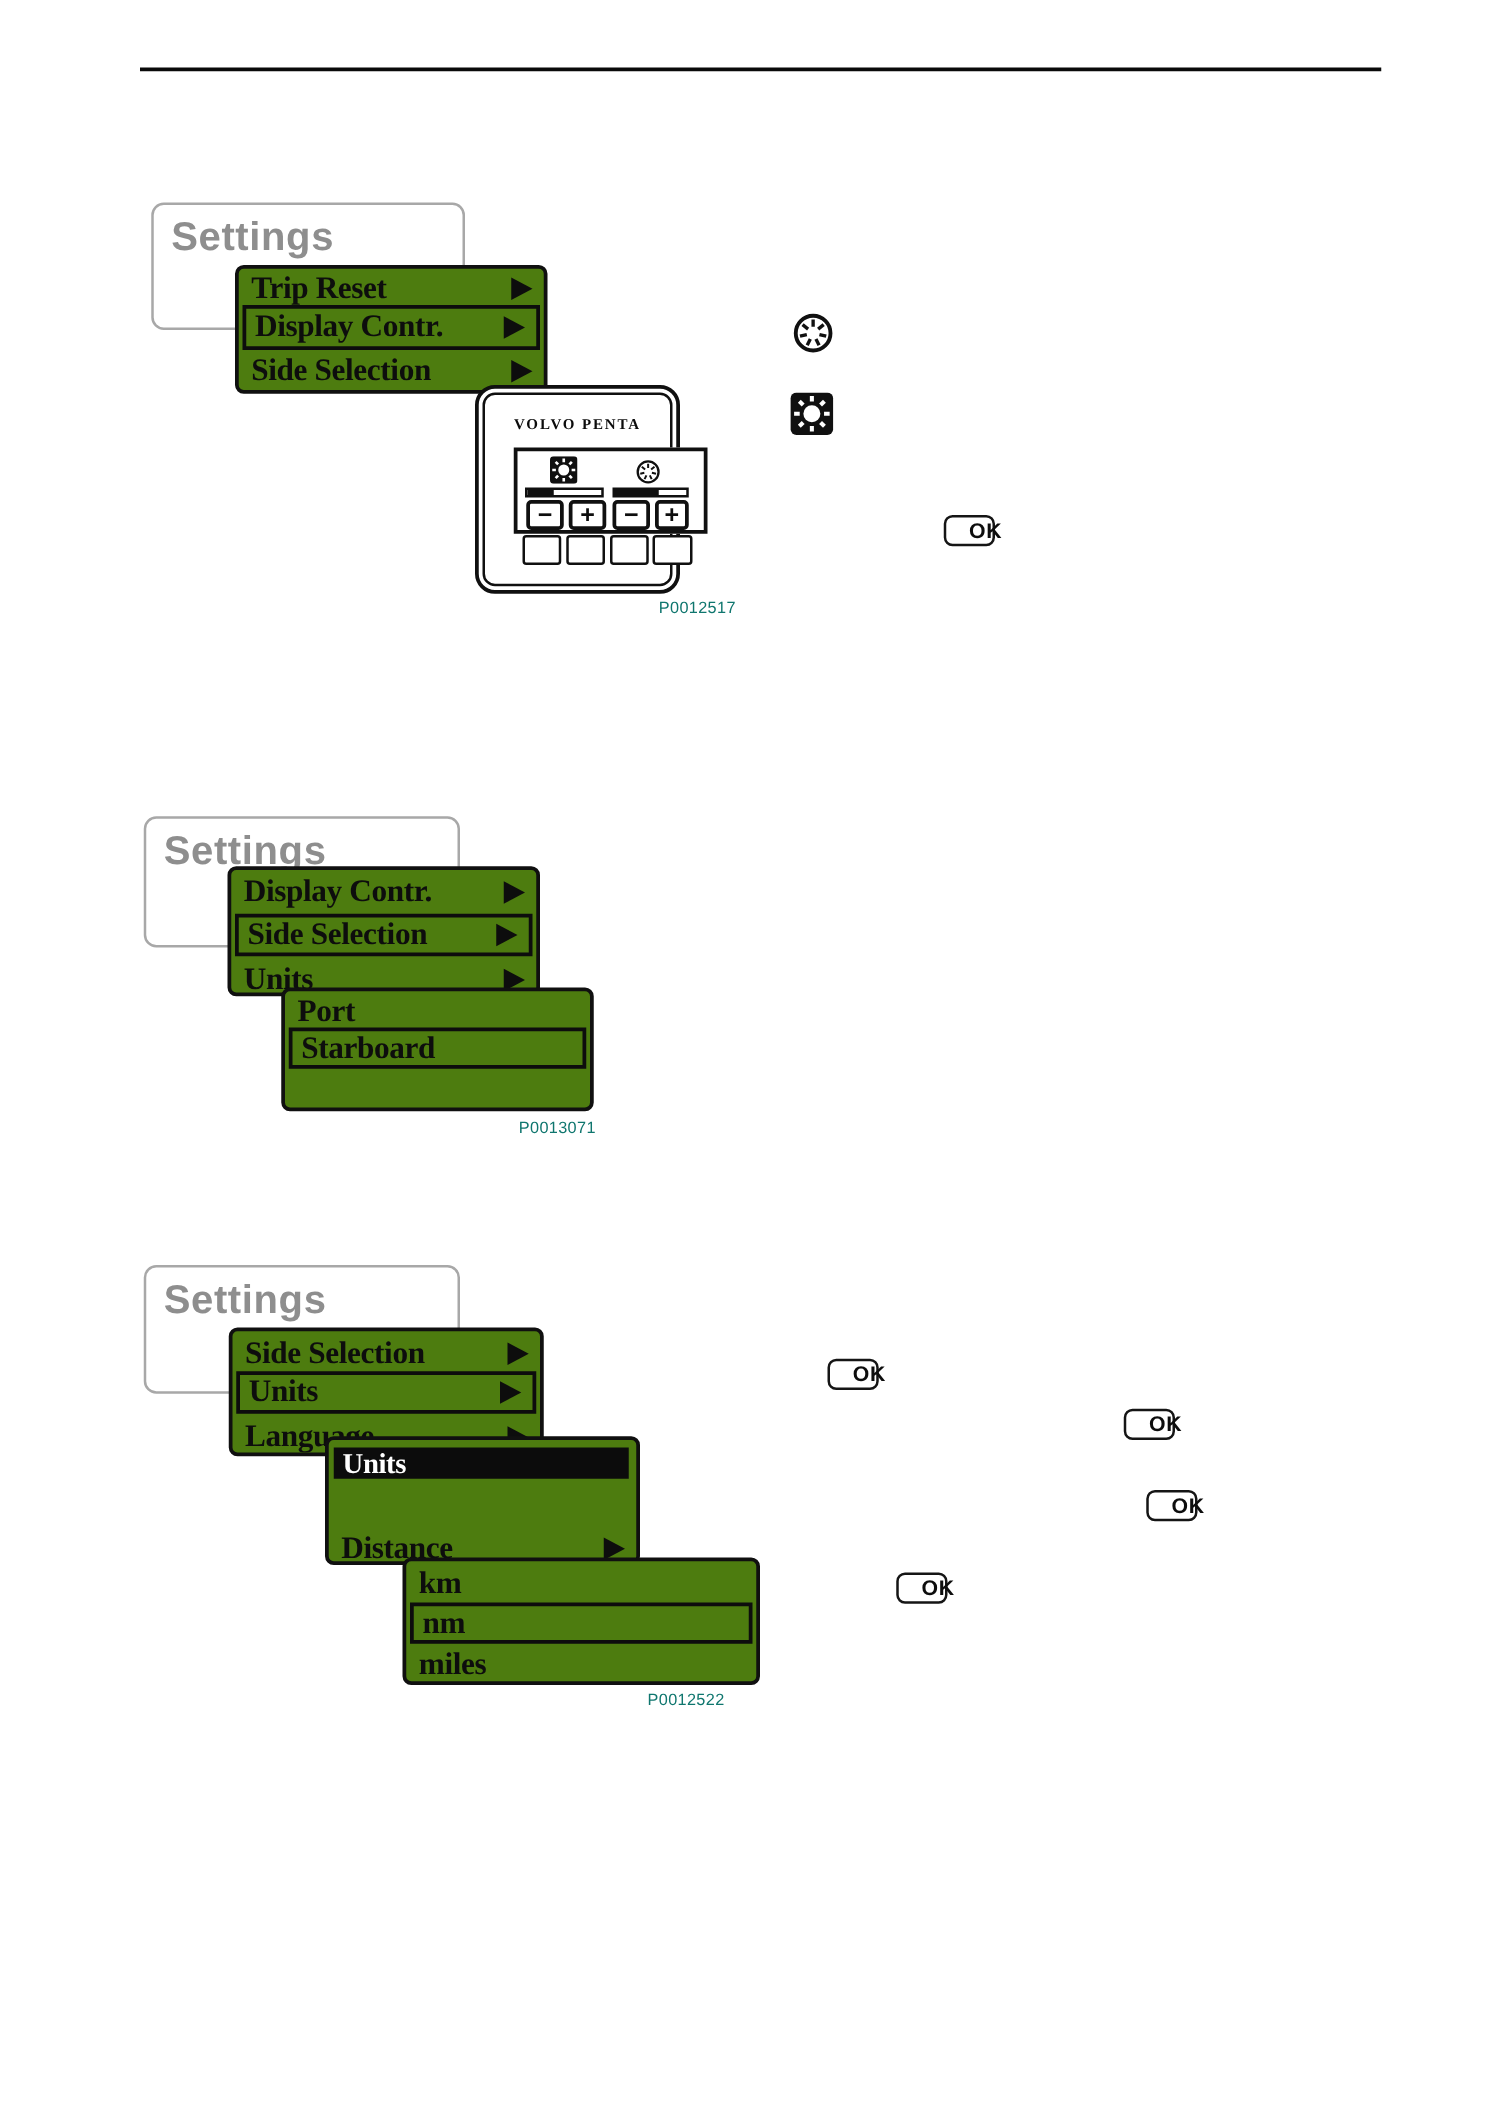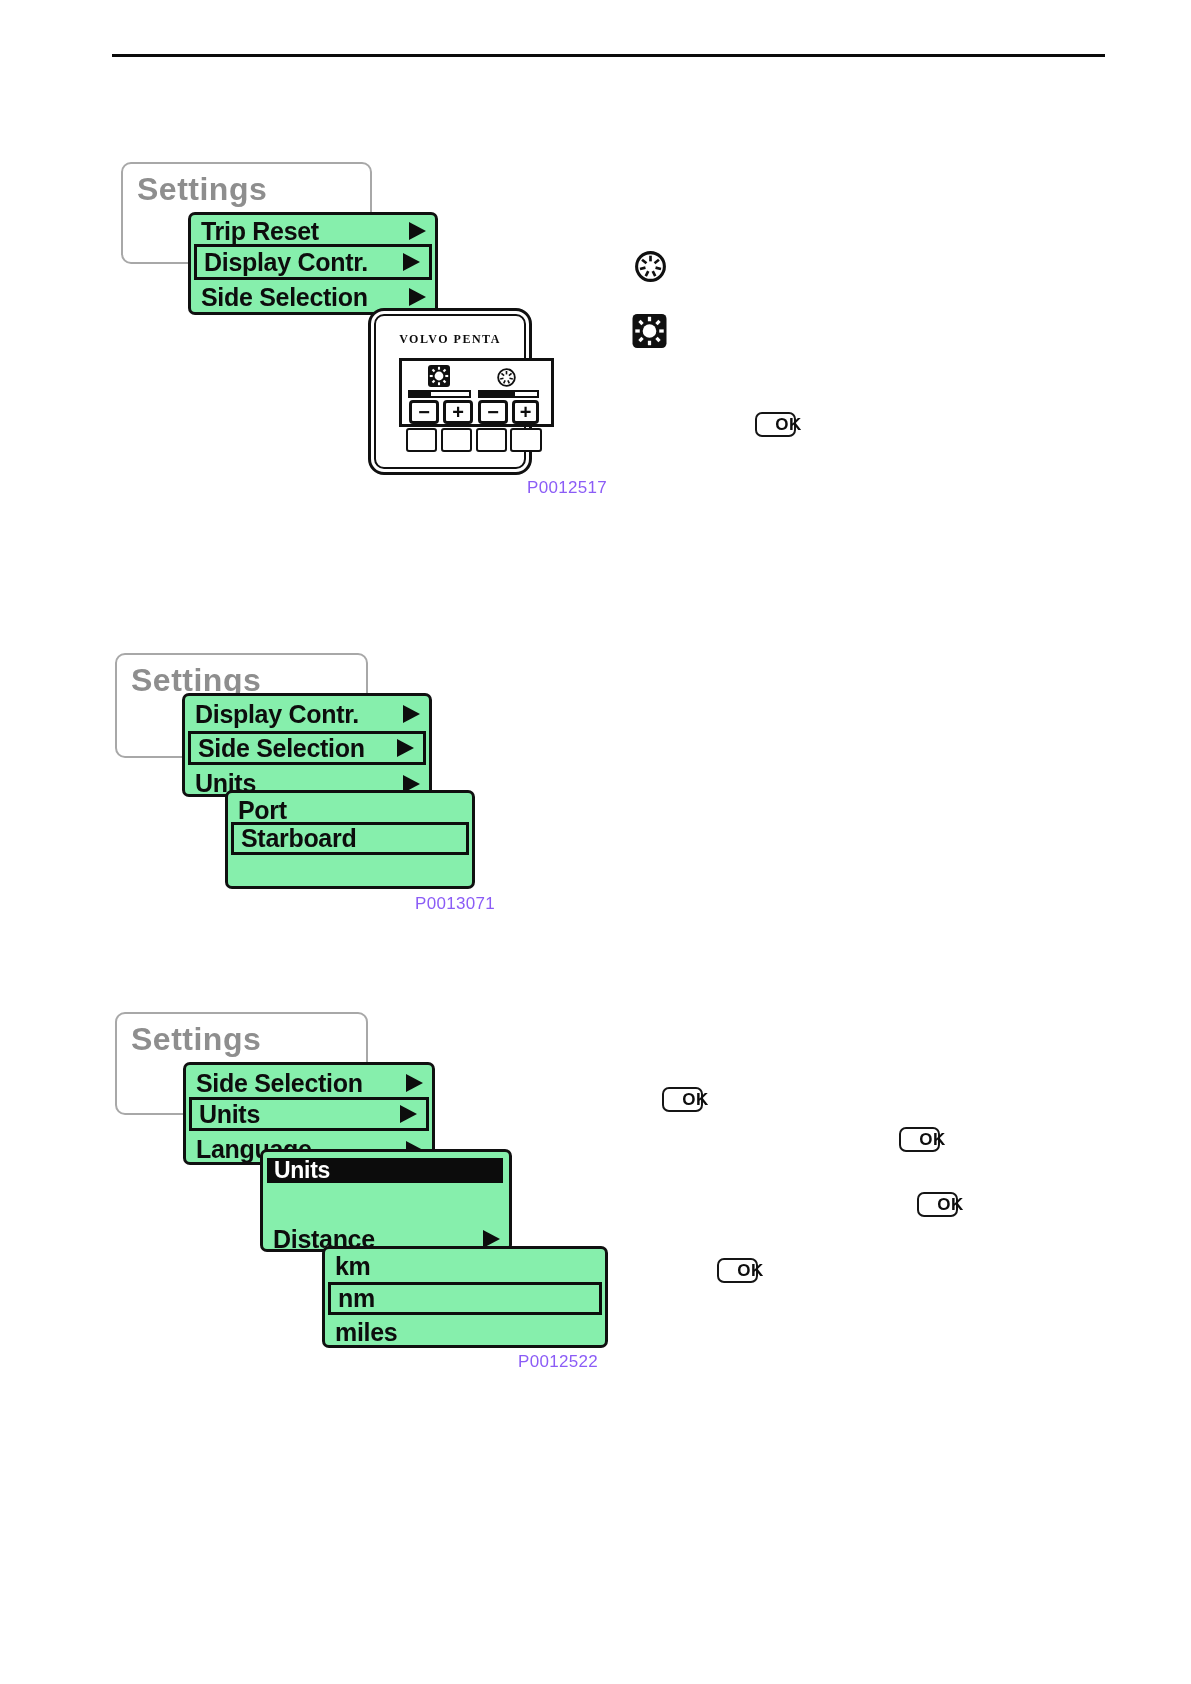--- a/index.html
+++ b/index.html
@@ -8,22 +8,22 @@
 
   .top-rule{position:absolute;left:112px;top:54px;width:993px;height:3px;background:#0a0a0a;}
 
   
   .settings-panel{position:absolute;box-sizing:border-box;background:#fff;
       border:2px solid #a8a8a8;border-radius:10px;z-index:1;}
   .settings-title{position:absolute;left:14px;top:7px;font-size:32px;font-weight:600;
       color:#8e8e8e;letter-spacing:0.5px;}
 
   
-  .lcd-box{position:absolute;box-sizing:border-box;background:#86efac;
-      border:3px solid #101010;border-radius:7px;overflow:hidden;}
+  .lcd-box{position:absolute;box-sizing:border-box;background:#4d7c0f;
+      border:3px solid #101010;border-radius:7px;overflow:hidden;font-family:Liberation Serif, serif;}
   .lcd-row{position:absolute;left:0;right:0;display:flex;align-items:center;
       padding-left:10px;box-sizing:border-box;font-size:25px;font-weight:bold;color:#0d0d0d;
       letter-spacing:-0.3px;white-space:nowrap;}
   .lcd-row.selected{left:3px;right:3px;border:3px solid #0d0d0d;padding-left:7px;}
   .arrow{position:absolute;right:9px;top:50%;transform:translateY(-50%);
       width:0;height:0;border-top:9px solid transparent;border-bottom:9px solid transparent;
       border-left:17px solid #0d0d0d;}
   .lcd-header{position:absolute;left:4px;right:6px;display:flex;align-items:center;
       background:#0c0c0c;color:#fff;font-size:23px;font-weight:bold;padding-left:7px;
       box-sizing:border-box;letter-spacing:-0.3px;}
@@ -38,21 +38,21 @@
   .device-screen{position:absolute;left:28px;top:47px;width:155px;height:69px;
       box-sizing:border-box;border:3px solid #101010;background:#fff;}
   .slider{position:absolute;height:8px;box-sizing:border-box;border:2px solid #101010;background:#fff;}
   .slider .fill{position:absolute;left:0;top:0;bottom:0;background:#101010;}
   .key-btn{position:absolute;box-sizing:border-box;border:3px solid #101010;border-radius:4px;
       background:#fff;display:flex;align-items:center;justify-content:center;
       font-size:20px;font-weight:bold;color:#0d0d0d;}
   .blank-btn{position:absolute;width:31px;height:24px;box-sizing:border-box;
       border:2px solid #101010;border-radius:3px;background:#fff;}
 
-  .caption{position:absolute;font-size:17px;color:#8b5cf6;letter-spacing:0.3px;}
+  .caption{position:absolute;font-size:13px;color:#0f766e;letter-spacing:0.3px;}
 
   .ok-btn{position:absolute;width:41px;height:25px;box-sizing:border-box;
       border:2px solid #151515;border-radius:7px;background:#fff;display:flex;
       align-items:center;justify-content:center;font-size:17px;font-weight:bold;
       letter-spacing:0.5px;color:#0d0d0d;z-index:6;padding-left:26px;}
 
   .icon-abs{position:absolute;z-index:6;}
 </style>
 </head>
 <body>
@@ -75,21 +75,21 @@
       <div class="lcd-row selected" style="top:29px;height:36px;">
         <span>Display Contr.</span>
         <span class="arrow"></span>
       </div>
       <div class="lcd-row" style="top:66px;height:32px;">
         <span>Side Selection</span>
         <span class="arrow"></span>
       </div>
     </div>
 
-    <div class="device" style="left:368px;top:308px;width:164px;height:167px;">
+    <div class="device" style="left:380px;top:308px;width:164px;height:167px;">
       <div class="device-frame"></div>
       <div class="brand">VOLVO PENTA</div>
 
       <div class="device-screen">
 
         <svg class="icon-abs" style="left:26px;top:4px;" width="22" height="22" viewBox="0 0 22 22">
           <rect x="0" y="0" width="22" height="22" rx="3" fill="#101010"></rect>
           <circle cx="11" cy="11" r="4.4" fill="#ffffff"></circle>
           <g stroke="#ffffff" stroke-width="2.1">
             <line x1="17.3" y1="11" x2="20.2" y2="11"></line>

